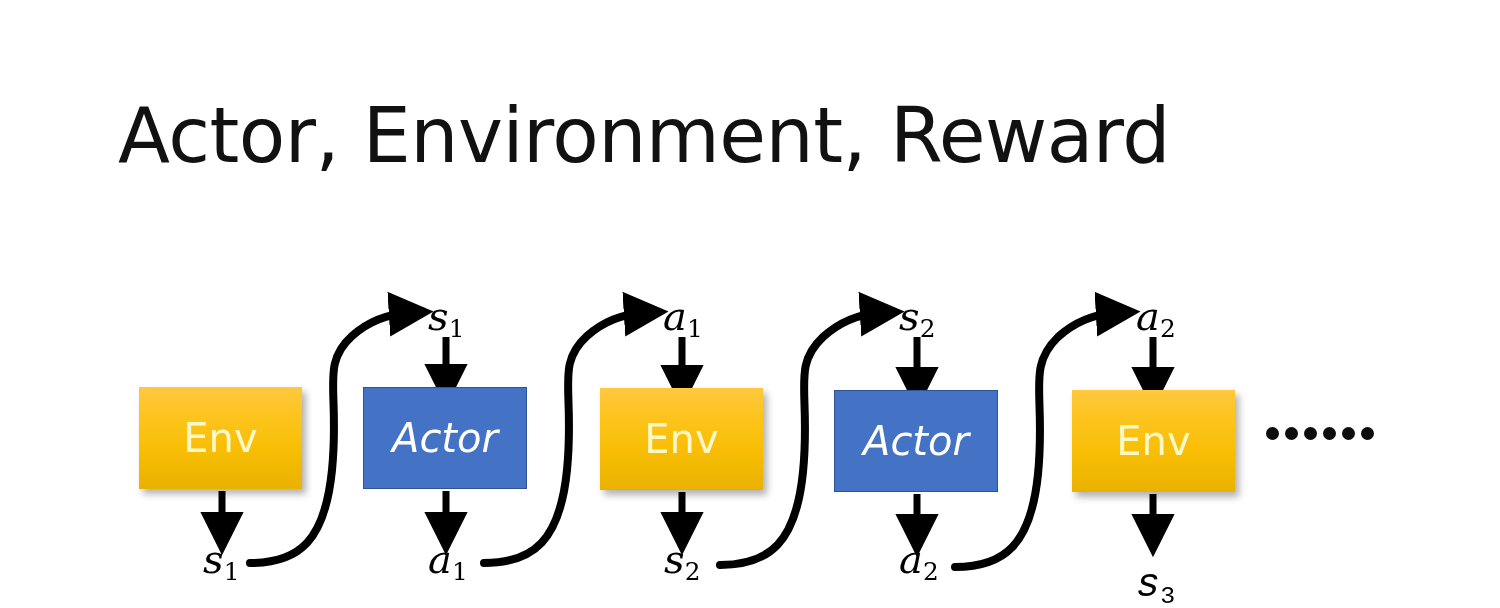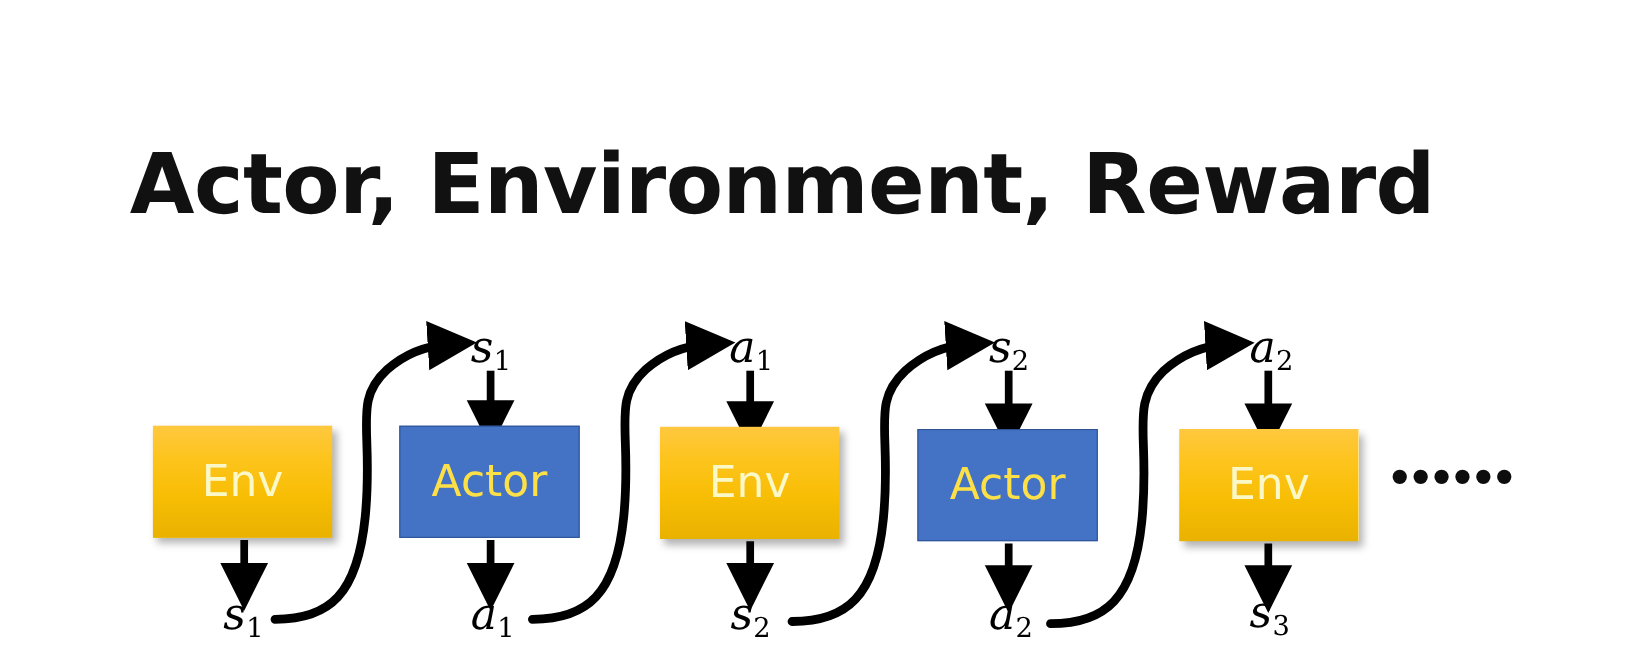--- a/index.html
+++ b/index.html
@@ -13,23 +13,23 @@
     height: 608px;
     background: #ffffff;
     overflow: hidden;
     font-family: "Liberation Sans", sans-serif;
   }
 
   
   #slide-title {
     position: absolute;
     left: 118px;
-    top: 130px;
+    top: 98px;
     font-family: "DejaVu Sans", sans-serif;
-    font-weight: 700;
+    font-weight: 400;
     font-size: 76px;
     line-height: 1.0;
     color: #111111;
     letter-spacing: -0.5px;
     white-space: nowrap;
   }
 
   
   #diagram-svg {
     position: absolute;
@@ -54,22 +54,23 @@
     text-align: right;
   }
   .node-env {
     background: linear-gradient(180deg, #FFC83F 0%, #FDC41E 28%, #F8BE05 62%, #E9B200 100%);
     color: #FBF8C8;
     box-shadow: 4px 5px 7px rgba(0,0,0,0.30);
     border: none;
   }
   .node-actor {
     background: #4472C4;
-    color: #fde047;
+    color: #ffffff;
     border: 1.5px solid #2E5496;
+    font-style: italic;
   }
 
   
   .math-label {
     position: absolute;
     font-family: "DejaVu Serif", serif;
     font-style: italic;
     font-size: 40px;
     line-height: 1;
     color: #000000;
@@ -200,21 +201,21 @@
   </div>
   <div class="math-label" style="left:428px; top:539px;">
     <span>a</span><sub>1</sub>
   </div>
   <div class="math-label" style="left:664px; top:539px;">
     <span>s</span><sub>2</sub>
   </div>
   <div class="math-label" style="left:899px; top:539px;">
     <span>a</span><sub>2</sub>
   </div>
-  <div class="math-label" style="left:1136px; top:537px;">
+  <div class="math-label" style="left:1136px; top:566px;font-family:Liberation Mono, monospace;">
     <span>s</span><sub>3</sub>
   </div>
 
   <div id="ellipsis">
     <span class="dot"></span>
     <span class="dot"></span>
     <span class="dot"></span>
     <span class="dot"></span>
     <span class="dot"></span>
     <span class="dot"></span>

